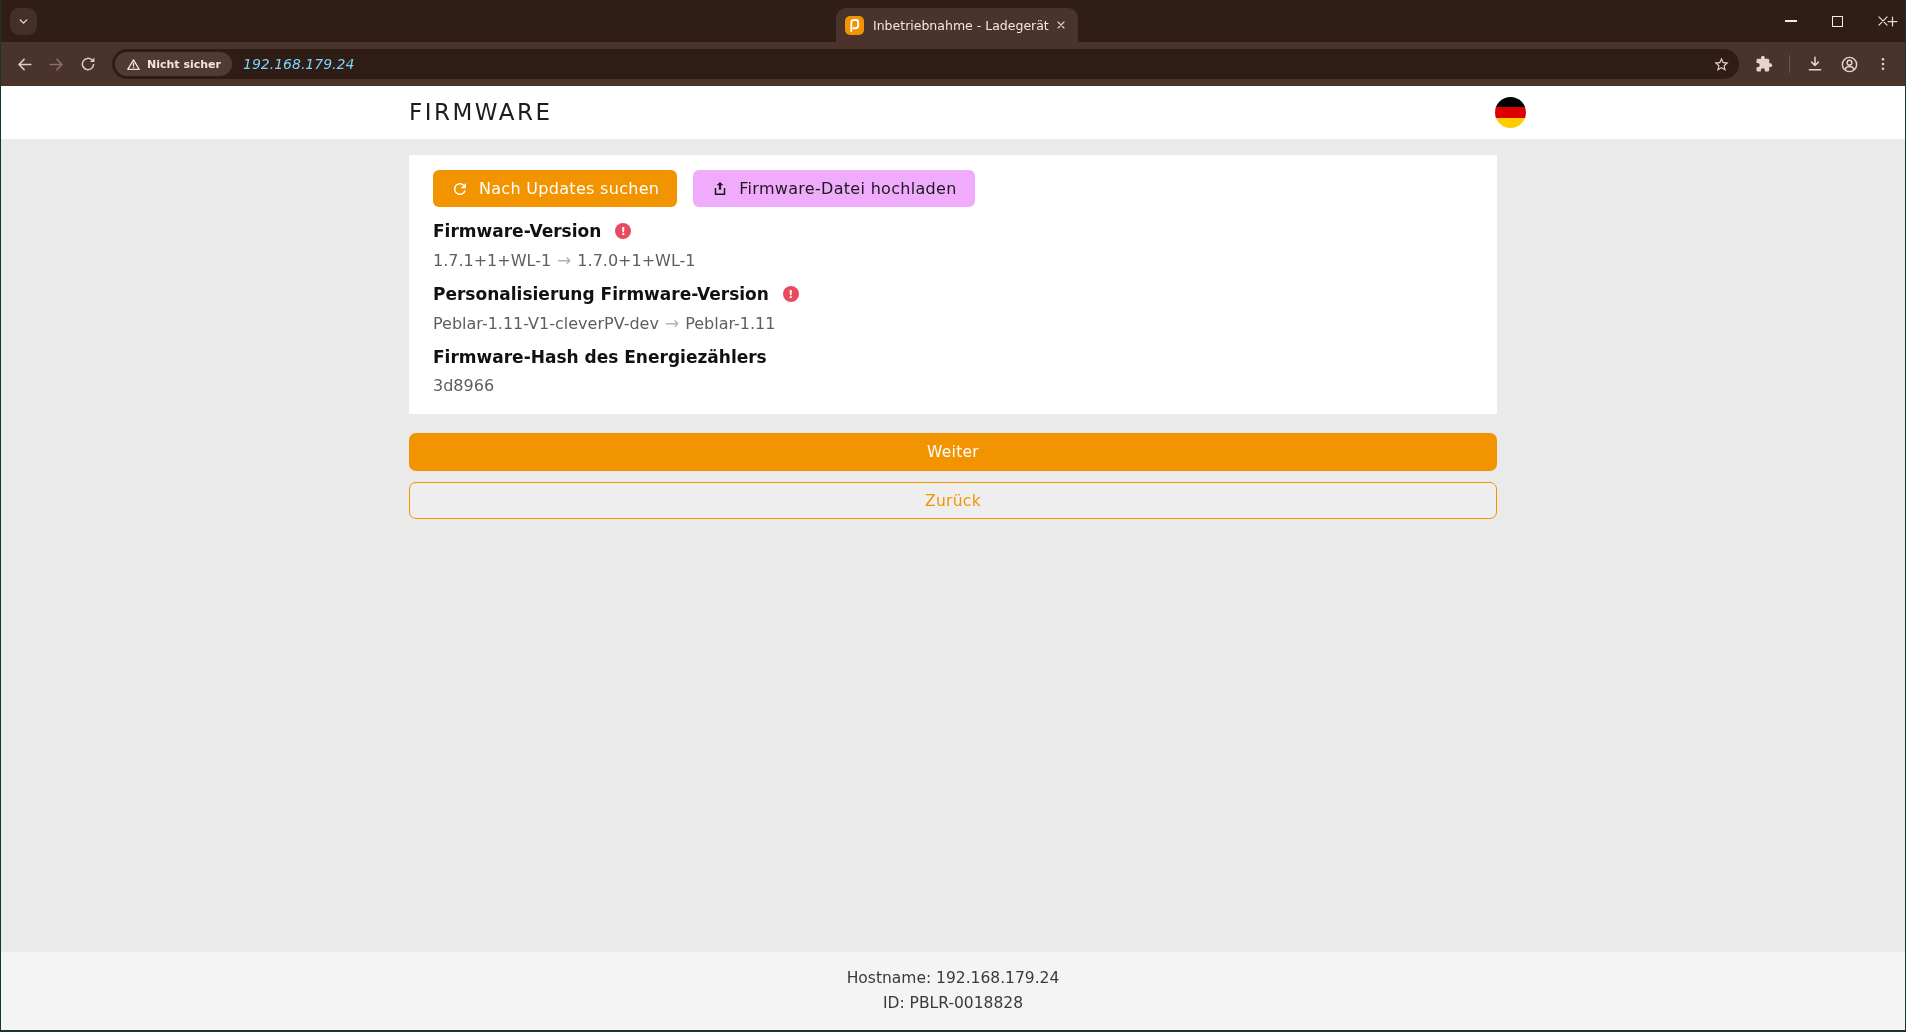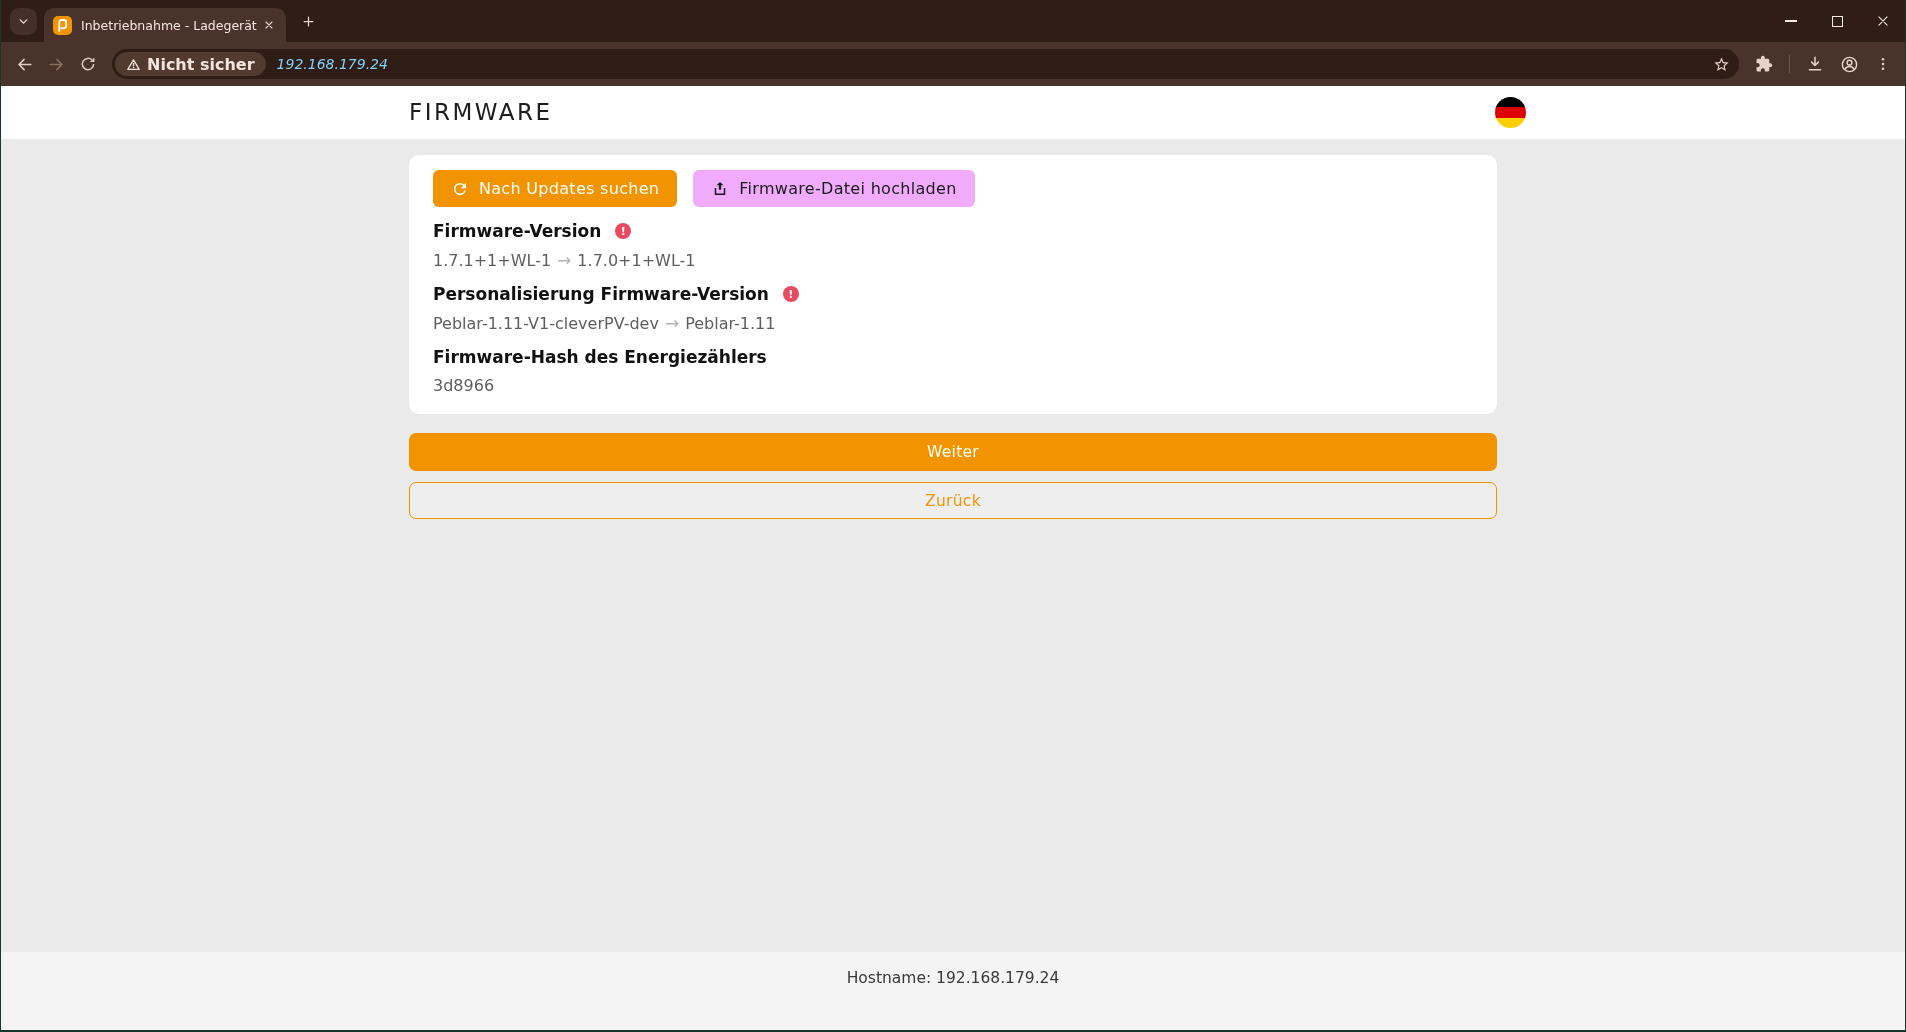--- a/index.html
+++ b/index.html
@@ -1,55 +1,55 @@
 <!DOCTYPE html>
 <html><head>
 <meta charset="utf-8">
 <style>
   * { margin:0; padding:0; box-sizing:border-box; }
   html,body { width:1906px; height:1032px; overflow:hidden; }
   body { font-family:"DejaVu Sans","Liberation Sans",sans-serif; background:#eaeaea; position:relative; }
 
   
-  .titlebar { height:42px; background:#301e16; display:flex; align-items:center; position:relative; }
+  .titlebar { height:42px; background:#301e16; display:flex; align-items:center; position:relative;justify-content:space-between; }
   .tab-search { width:27px; height:27px; border-radius:9px; background:#453029; color:#e9d7ce;
     display:flex; align-items:center; justify-content:center; margin:0 7px 0 10px; cursor:pointer; }
   .tab { align-self:flex-end; height:34px; width:242px; background:#4a332b; border-radius:10px 10px 0 0;
     display:flex; align-items:center; padding:0 8px 0 9px; color:#f3e7e0; }
   .favicon { width:19px; height:19px; border-radius:5px; background:#f29400; display:flex; align-items:center; justify-content:center; flex:none; }
   .tab-title { font-size:12.5px; margin-left:9px; white-space:nowrap; overflow:hidden; flex:1; }
   .tab-close { width:18px; height:18px; border-radius:50%; display:flex; align-items:center; justify-content:center; color:#e9d7ce; cursor:pointer; }
   .new-tab { width:28px; height:28px; border-radius:50%; display:flex; align-items:center; justify-content:center; color:#e9d7ce; margin-left:8px; cursor:pointer; }
   .win-controls { position:absolute; right:0; top:0; height:42px; display:flex; }
   .win-btn { width:46px; height:42px; display:flex; align-items:center; justify-content:center; color:#f4ece6; cursor:pointer; }
   .min-glyph { width:12px; height:1.6px; background:#f4ece6; }
   .max-glyph { width:11px; height:11px; border:1.6px solid #f4ece6; }
 
   .toolbar { height:44px; background:#4a332b; display:flex; align-items:center; padding:0 8px; }
   .nav-btn { width:32px; height:32px; border-radius:50%; display:flex; align-items:center; justify-content:center; color:#e0c9be; cursor:pointer; flex:none; }
   .nav-btn.disabled { color:#8a6e62; }
   .url-bar { flex:1; height:30px; background:#2e1c15; border-radius:15px; margin:0 10px 0 8px;
     display:flex; align-items:center; padding:0 6px 0 3px; }
   .security-chip { height:24px; background:#533a31; border-radius:12px; display:flex; align-items:center;
-    gap:6px; padding:0 11px; color:#f1e5de; font-size:16px; font-weight:700; cursor:pointer; flex:none; }
+    gap:6px; padding:0 11px; color:#f1e5de; font-size:11px; font-weight:700; cursor:pointer; flex:none; }
   .url-text { color:#7dd3fc; font-size:14px; margin-left:11px; flex:1;font-style:italic; }
   .star-btn { width:24px; height:24px; display:flex; align-items:center; justify-content:center; color:#ead2c7; cursor:pointer; flex:none; }
   .toolbar-right { display:flex; align-items:center; gap:4px; flex:none; }
   .tool-btn { width:30px; height:30px; display:flex; align-items:center; justify-content:center; color:#e7d3c9; cursor:pointer; }
   .tool-divider { width:1px; height:18px; background:#6e554a; margin:0 6px; }
 
   
   .page-header { height:53px; background:#ffffff; position:relative; }
   .container { width:1088px; margin:0 auto; }
   .page-title { font-size:23px; font-weight:400; letter-spacing:2.5px; color:#1d1d1d; line-height:53px; }
   .flag-btn { position:absolute; top:11px; right:380px; width:31px; height:31px; border-radius:50%;
     background:linear-gradient(#000 0 33.4%, #dd0000 33.4% 66.7%, #ffce00 66.7% 100%); cursor:pointer; }
 
   .content { height:813px; background:#eaeaea; padding-top:16px; }
-  .card { background:#ffffff; border-radius:10px; padding:15px 24px 19px; }
+  .card { background:#ffffff; border-radius:1px; padding:15px 24px 19px; }
   .btn-row { display:flex; gap:16px; }
   .btn { height:37px; border:none; border-radius:6px; font-family:inherit; font-size:16px; letter-spacing:.3px;
     display:inline-flex; align-items:center; gap:10px; padding:0 18px; cursor:pointer; }
   .btn-orange { background:#f29400; color:#ffffff; }
   .btn-gray { background:#f0abfc; color:#1b1b1b; }
   .field-label { margin-top:14px; display:flex; align-items:center; gap:14px; font-size:17px; font-weight:700; color:#111111; }
   .alert-badge { width:16px; height:16px; border-radius:50%; background:#e84a5f; color:#fff;
     font-size:11px; font-weight:700; display:flex; align-items:center; justify-content:center; }
   .value-row { margin-top:9px; display:flex; align-items:center; gap:6px; font-size:16px; color:#5e5e5e; }
   .value-arrow { color:#b4b4b4; font-size:17px; }
@@ -224,15 +224,16 @@
       <div class="hash-value">3d8966</div>
     </div>
 
     <button class="primary-btn">Weiter</button>
     <button class="secondary-btn">Zurück</button>
   </div>
 </div>
 
 <div class="footer">
   <div>Hostname: 192.168.179.24</div>
+  <div>ID: PBLR-0018828</div>
 </div>
 
 <div class="window-frame"></div>
 
 </body></html>

